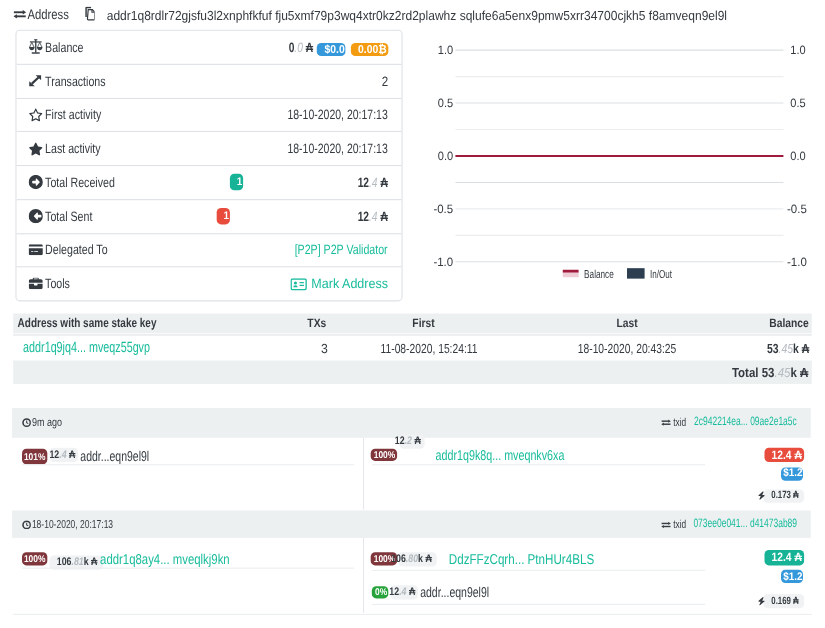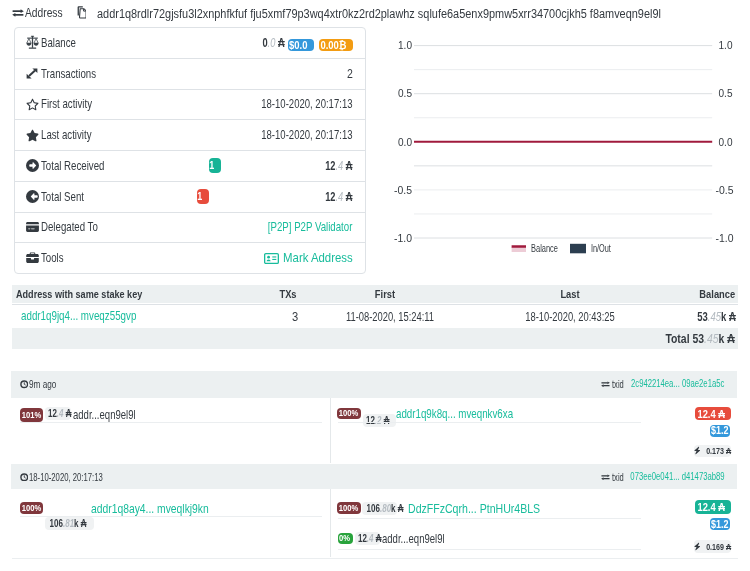--- a/index.html
+++ b/index.html
@@ -2,21 +2,21 @@
 <html><head>
 <meta charset="utf-8">
 <style>
 * { margin:0; padding:0; box-sizing:border-box; }
 html,body { width:750px; height:571px; background:#fff; font-family:"Liberation Sans", sans-serif; color:#343a40; overflow:hidden; position:relative; }
 .t { position:absolute; white-space:nowrap; }
 .dec { color:#b4bbc1; font-style:italic; }
 .b { font-weight:bold; }
 .link { color:#18bc9c; }
 svg { display:block; position:absolute; }
-.badge { position:absolute; color:#fff; font-weight:bold; border-radius:4px; display:flex; align-items:center; justify-content:flex-start; }
+.badge { position:absolute; color:#fff; font-weight:bold; border-radius:4px; display:flex; align-items:center; justify-content:flex-end; }
 .badge span { white-space:nowrap; flex:none; }
 .blue { background:#3498db; }
 .orange { background:#f39c12; }
 .green { background:#17b396; }
 .red { background:#e74c3c; }
 .maroon { background:#80373c; }
 .dgreen { background:#28a33c; }
 .light { background:#f0f2f3; color:#343a40; }
 .band { position:absolute; background:#ecf0f1; }
 .bord { position:absolute; background:#dee2e6; height:1px; }
@@ -204,21 +204,21 @@
     <span style="font-size:9px;transform:scaleX(0.85);">101%</span>
   </div>
 <div class="badge light" style="left:45.3px;top:407px;width:26px;height:13px;">
     <span style="font-size:10px;transform:scaleX(0.8);"><span class="b">12</span><span class="dec">.4</span> <span class="b">₳</span></span>
   </div>
 <span class="t" style="left:72.8px;top:406.5px;font-size:13px;transform:scaleX(0.734);transform-origin:0 50%;">addr...eqn9el9l</span>
 <div class="fbord" style="left:20px;top:421.7px;width:301.6px;"></div>
 <div class="badge maroon" style="left:337.2px;top:407.8px;width:24.2px;height:11.4px;">
     <span style="font-size:9px;transform:scaleX(0.85);">100%</span>
   </div>
-<div class="badge light" style="left:362.7px;top:414px;width:33px;height:13px;">
+<div class="badge light" style="left:362.7px;top:395px;width:23px;height:13px;">
     <span style="font-size:10px;transform:scaleX(0.8);"><span class="b">12</span><span class="dec">.2</span> <span class="b">₳</span></span>
   </div>
 <span class="t link" style="left:396px;top:406px;font-size:13px;transform:scaleX(0.75);transform-origin:0 50%;">addr1q9k8q... mveqnkv6xa</span>
 <div class="fbord" style="left:338px;top:421.7px;width:303px;"></div>
 <div class="badge red" style="left:695.3px;top:406.7px;width:35.7px;height:13.7px;">
     <span style="font-size:11px;transform:scaleX(0.85);">12.4 ₳</span>
   </div>
 <div class="badge blue" style="left:709.7px;top:424.5px;width:20.8px;height:12px;">
     <span style="font-size:10px;transform:scaleX(0.9);">$1.2</span>
   </div>
@@ -243,21 +243,21 @@
       <path d="M3.4 7.8 L0.2 5.85 L3.4 3.9 Z"></path>
     </g>
   </svg>
 <span class="t" style="left:611.5px;top:470.7px;font-size:10.5px;transform:scaleX(0.72);transform-origin:0 50%;">txid</span>
 <span class="t link" style="right:25.8px;top:470.2px;font-size:11px;transform:scaleX(0.7);transform-origin:100% 50%;">073ee0e041... d41473ab89</span>
 
 <div class="t" style="left:329.6px;top:489.4px;width:1px;height:67.6px;background:#e4e8ea;"></div>
 <div class="badge maroon" style="left:20.3px;top:502.3px;width:22.7px;height:11.4px;">
     <span style="font-size:9px;transform:scaleX(0.85);">100%</span>
   </div>
-<div class="badge light" style="left:44.6px;top:517px;width:49px;height:13px;">
+<div class="badge light" style="left:44.6px;top:505px;width:49px;height:13px;">
     <span style="font-size:10px;transform:scaleX(0.8);"><span class="b">106</span><span class="dec">.81</span><span class="b">k</span> <span class="b">₳</span></span>
   </div>
 <span class="t link" style="left:91.2px;top:500.7px;font-size:13px;transform:scaleX(0.795);transform-origin:0 50%;">addr1q8ay4... mveqlkj9kn</span>
 <div class="fbord" style="left:20px;top:515.5px;width:301.6px;"></div>
 <div class="badge maroon" style="left:337.2px;top:502.3px;width:24.2px;height:11.4px;">
     <span style="font-size:9px;transform:scaleX(0.85);">100%</span>
   </div>
 <div class="badge light" style="left:362.4px;top:501.5px;width:34.6px;height:13px;">
     <span style="font-size:10px;transform:scaleX(0.8);"><span class="b">106</span><span class="dec">.80</span><span class="b">k</span> <span class="b">₳</span></span>
   </div>

